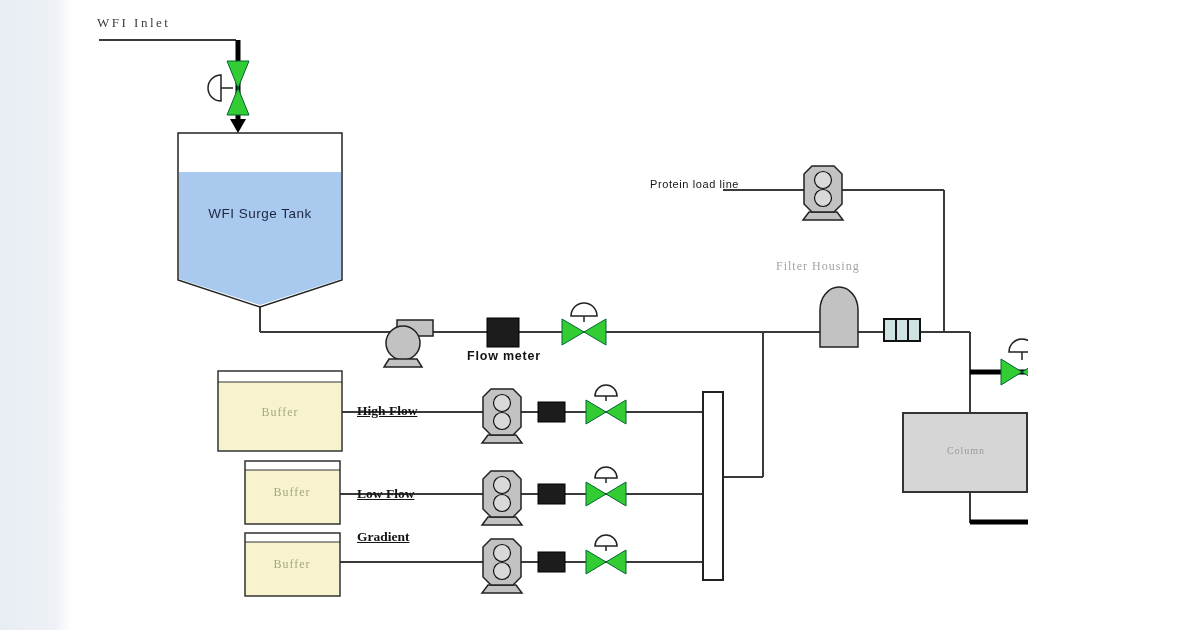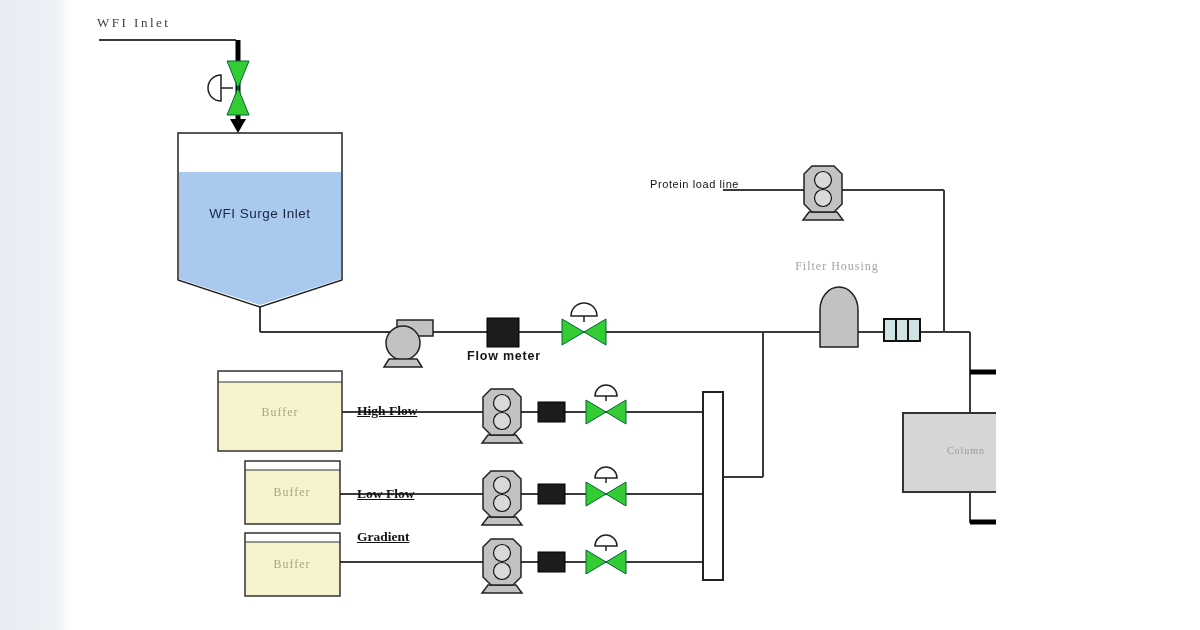--- a/index.html
+++ b/index.html
@@ -1,29 +1,30 @@
 <!DOCTYPE html>
 <html><head>
 <meta charset="utf-8">
 <style>
   html,body{margin:0;padding:0;}
   .stage{
     position:relative;width:996px;height:630px;overflow:hidden;
     background:linear-gradient(90deg,#e8edf3 0px,#edf1f6 55px,#ffffff 72px,#ffffff 1128px,#f0f2f4 1140px,#f6f7f8 1200px);
     font-family:"Liberation Sans",sans-serif;
+    padding-left:32px;
   }
   svg.diagram{position:absolute;left:0;top:0;}
   .lbl{position:absolute;white-space:pre;line-height:1.15;}
   .serif{font-family:"Liberation Serif",serif;}
   .sans{font-family:"Liberation Sans",sans-serif;}
   .lbl-wfi-inlet{left:97px;top:16px;font-size:13px;color:#3c3c3c;letter-spacing:2.5px;}
   .lbl-surge-tank{left:179px;top:206px;width:162px;text-align:center;font-size:13.5px;color:#1c2640;letter-spacing:.5px;}
   .lbl-flow-meter{left:444px;top:349px;width:120px;text-align:center;font-size:12.5px;color:#141414;letter-spacing:.8px;font-weight:bold;}
   .lbl-protein{left:650px;top:161px;font-size:11px;color:#141414;letter-spacing:.6px;margin-top:17px;}
-  .lbl-filter-housing{left:776px;top:260px;width:122px;text-align:center;font-size:12px;color:#a3a3a3;letter-spacing:1px;}
+  .lbl-filter-housing{left:776px;top:260px;width:122px;font-size:12px;color:#a3a3a3;letter-spacing:1px;}
   .lbl-ph{left:832px;top:345px;width:140px;text-align:center;font-size:12.5px;color:#141414;line-height:15.5px;}
   .lbl-divert{left:1005px;top:308px;width:102px;text-align:center;font-size:12px;color:#aeaeae;letter-spacing:.8px;line-height:16px;}
   .lbl-column{left:905px;top:445px;width:122px;text-align:center;font-size:10px;color:#9a9a9a;letter-spacing:1px;}
   .lbl-buffer{width:120px;text-align:center;font-size:12px;color:#a8a87e;letter-spacing:1px;}
   .lbl-buffer-1{left:220px;top:406px;}
   .lbl-buffer-2{left:232px;top:486px;}
   .lbl-buffer-3{left:232px;top:558px;}
   .line-tag{font-size:13.5px;font-weight:bold;color:#141414;text-decoration:underline;}
   .lbl-high-flow{left:357px;top:403px;}
   .lbl-low-flow{left:357px;top:486px;}
@@ -155,21 +156,21 @@
       <path d="M595 546 A11 11 0 0 1 617 546 Z" fill="#ffffff" stroke="#222" stroke-width="1.5"></path>
       <path d="M606 546 V551" stroke="#222" stroke-width="1.5"></path>
       <polygon points="586,550 586,574 606,562" stroke="#063" stroke-width="1" fill="#33cc33"></polygon>
       <polygon points="626,550 626,574 606,562" stroke="#063" stroke-width="1" fill="#33cc33"></polygon>
     </g>
 
     <rect x="703" y="392" width="20" height="188" fill="#ffffff" stroke="#222" stroke-width="2"></rect>
   </svg>
 
   <div class="lbl serif lbl-wfi-inlet">WFI Inlet</div>
-  <div class="lbl sans lbl-surge-tank">WFI Surge Inlet</div>
+  <div class="lbl sans lbl-surge-tank">WFI Surge Tank</div>
   <div class="lbl sans lbl-flow-meter">Flow meter</div>
   <div class="lbl sans lbl-protein">Protein load line</div>
   <div class="lbl serif lbl-filter-housing">Filter Housing</div>
   <div class="lbl serif lbl-column">Column</div>
   <div class="lbl serif lbl-buffer lbl-buffer-1">Buffer</div>
   <div class="lbl serif lbl-buffer lbl-buffer-2">Buffer</div>
   <div class="lbl serif lbl-buffer lbl-buffer-3">Buffer</div>
   <div class="lbl serif line-tag lbl-high-flow">High Flow</div>
   <div class="lbl serif line-tag lbl-low-flow">Low Flow</div>
   <div class="lbl serif line-tag lbl-gradient">Gradient</div>

